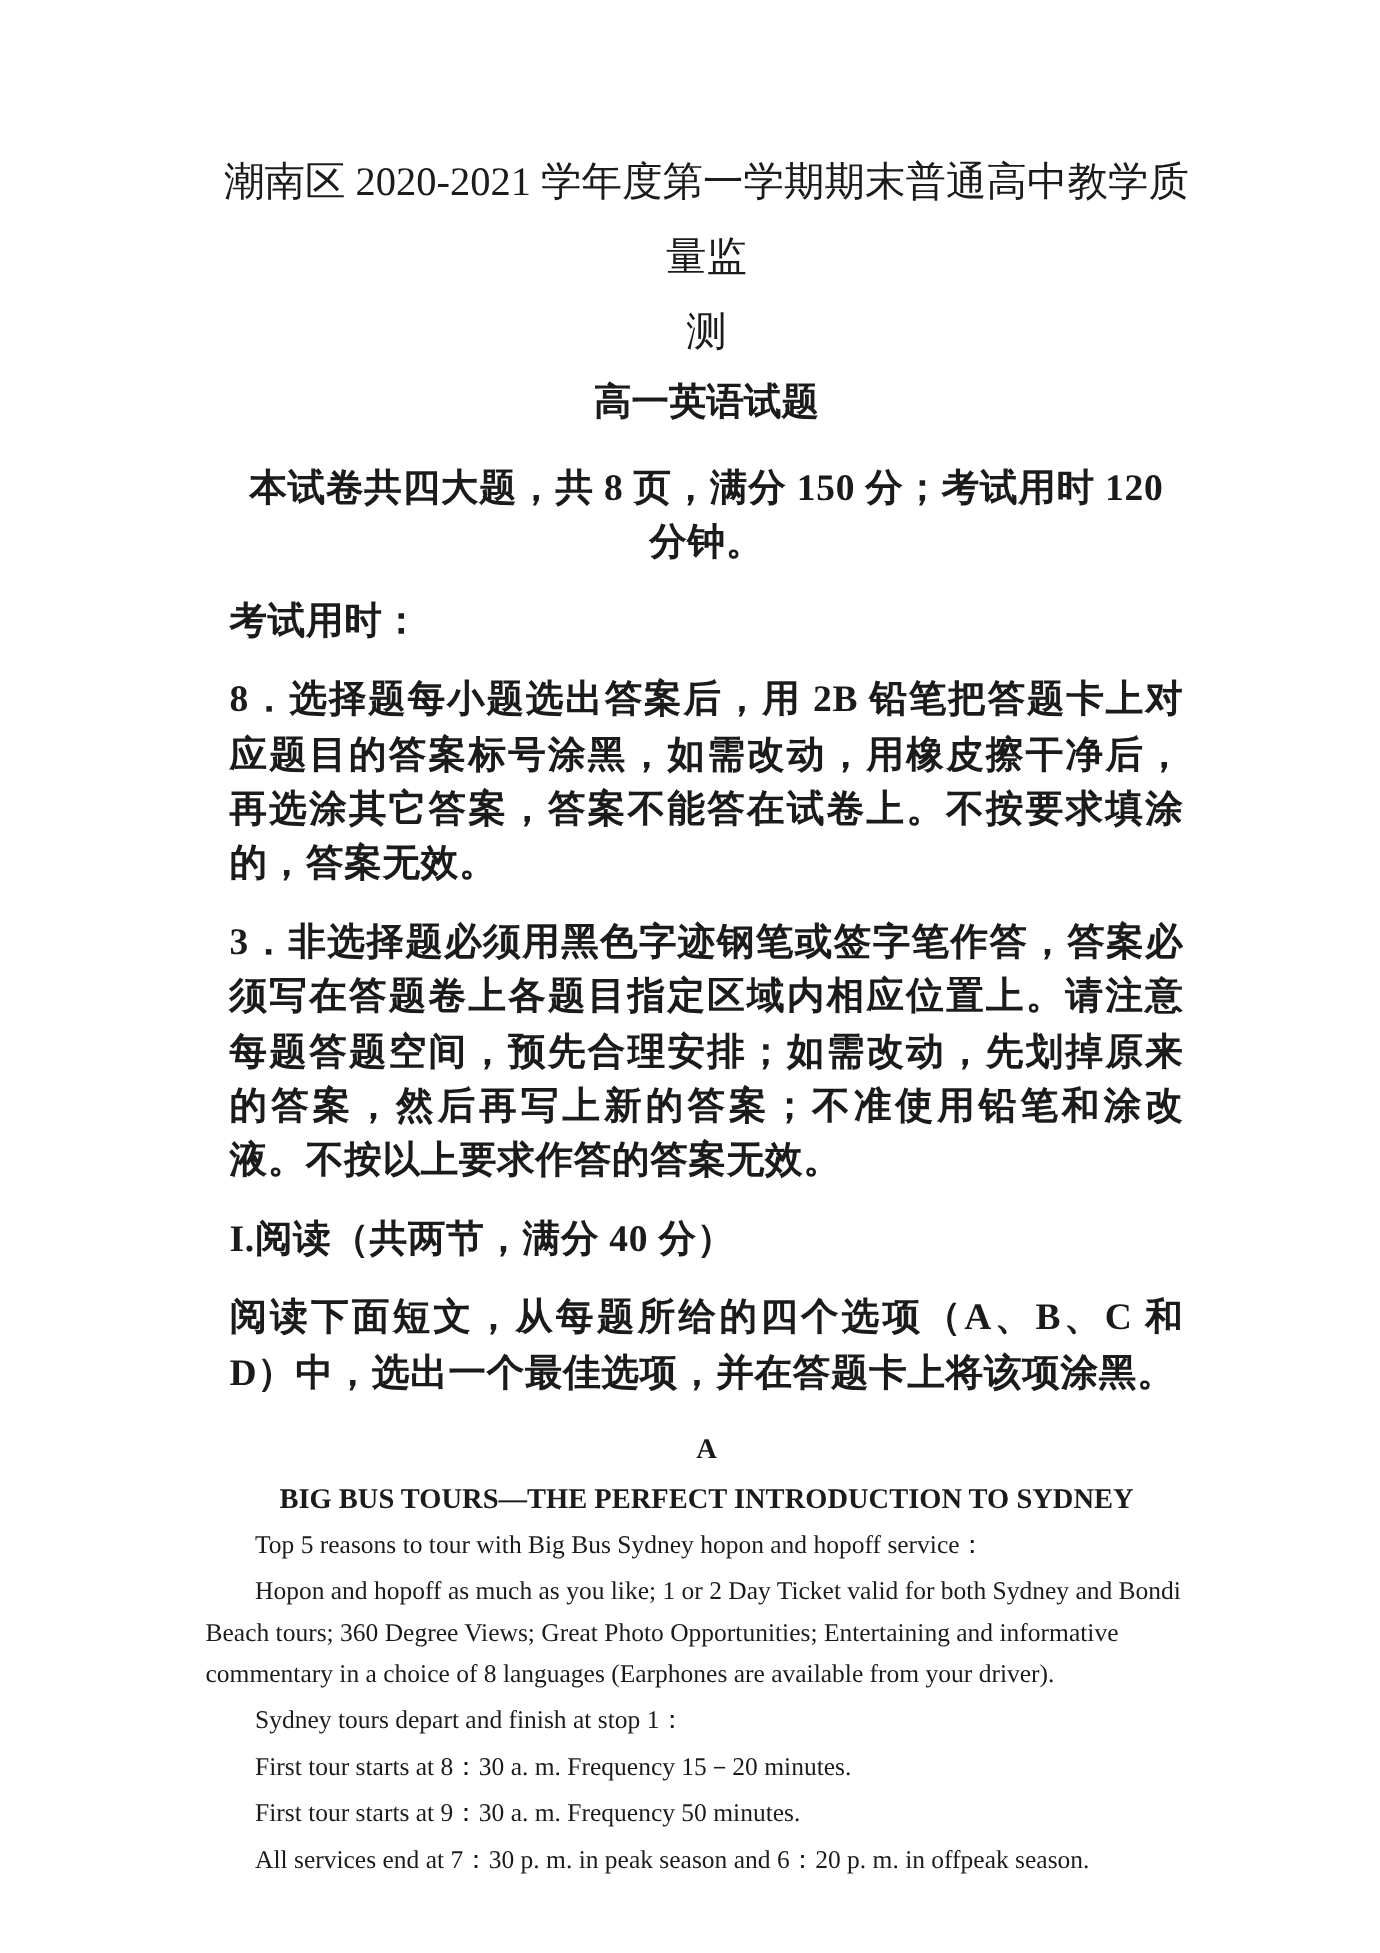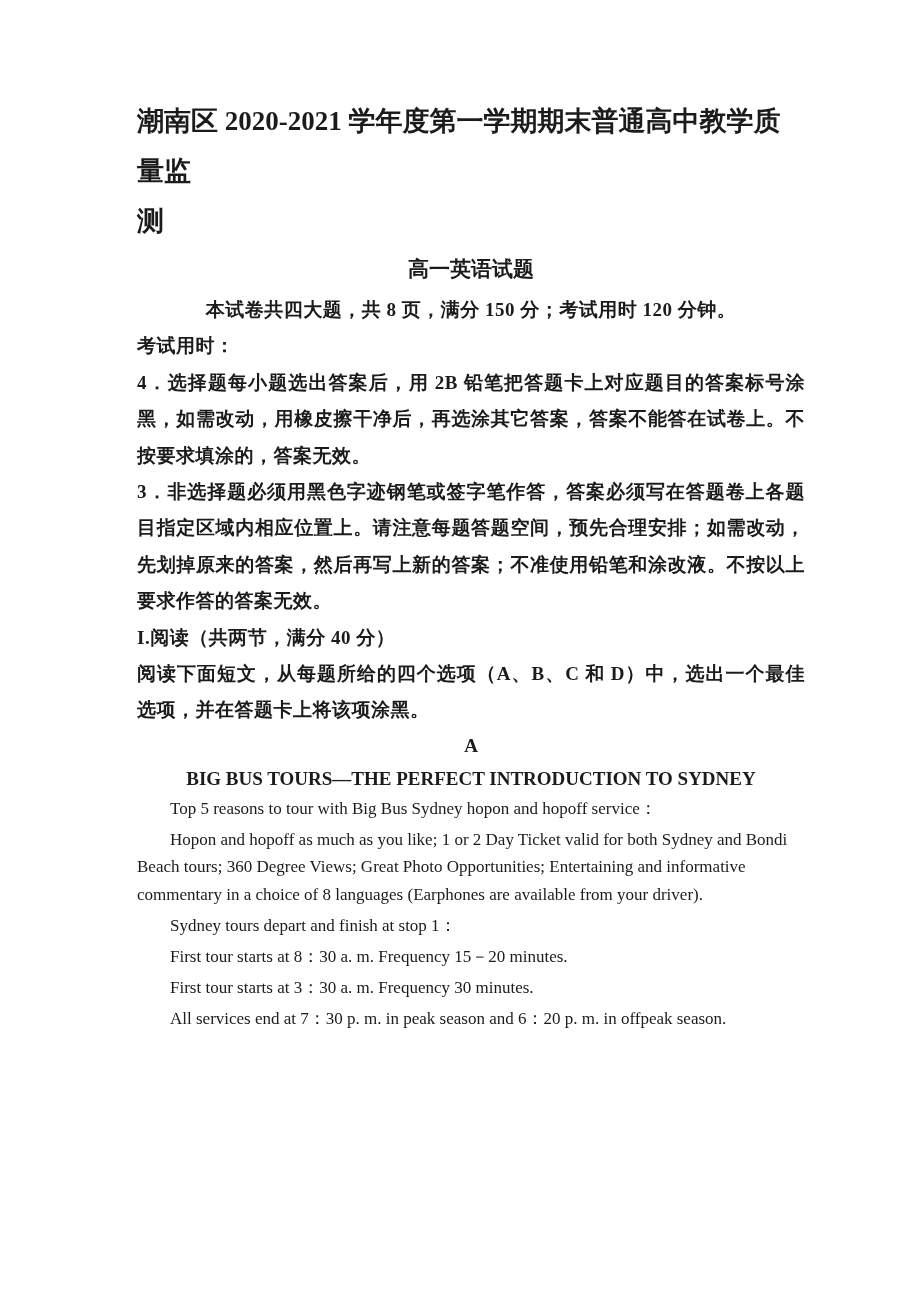--- a/index.html
+++ b/index.html
@@ -16,40 +16,40 @@
   }
   .page {
     box-sizing: border-box;
     width: 920px;
     height: 1302px;
     padding: 96px 115px 0 137px;
     background: #ffffff;
   }
   
   .title {
-    text-align: left;
-    font-weight: bold;
+    text-align: center;
+    font-weight: normal;
     font-size: 27px;
     line-height: 50px;
     margin: 0;
   }
   .subtitle {
     text-align: center;
     font-weight: bold;
-    font-size: 21px;
+    font-size: 25px;
     line-height: 46px;
     margin: 0;
   }
   
   .cn {
     font-weight: bold;
-    font-size: 19px;
+    font-size: 25px;
     line-height: 36.4px;
     text-align: justify;
-    margin: 0;
+    margin: 16px;
     letter-spacing: 0.5px;
   }
   .cn-center {
     text-align: center;
     letter-spacing: 0.5px;
   }
   
   .en-label, .en-heading {
     text-align: center;
     font-weight: bold;
@@ -74,29 +74,29 @@
     <span>潮南区 2020-2021 学年度第一学期期末普通高中教学质量监</span><br>
     <span>测</span>
   </h1>
 
   <h2 class="subtitle">高一英语试题</h2>
 
   <p class="cn cn-center">本试卷共四大题，共 8 页，满分 150 分；考试用时 120 分钟。</p>
 
   <p class="cn">考试用时：</p>
 
-  <p class="cn">4．选择题每小题选出答案后，用 2B 铅笔把答题卡上对应题目的答案标号涂黑，如需改动，用橡皮擦干净后，再选涂其它答案，答案不能答在试卷上。不按要求填涂的，答案无效。</p>
+  <p class="cn">8．选择题每小题选出答案后，用 2B 铅笔把答题卡上对应题目的答案标号涂黑，如需改动，用橡皮擦干净后，再选涂其它答案，答案不能答在试卷上。不按要求填涂的，答案无效。</p>
   <p class="cn">3．非选择题必须用黑色字迹钢笔或签字笔作答，答案必须写在答题卷上各题目指定区域内相应位置上。请注意每题答题空间，预先合理安排；如需改动，先划掉原来的答案，然后再写上新的答案；不准使用铅笔和涂改液。不按以上要求作答的答案无效。</p>
 
   <p class="cn">I.阅读（共两节，满分 40 分）</p>
   <p class="cn">阅读下面短文，从每题所给的四个选项（A、B、C 和 D）中，选出一个最佳选项，并在答题卡上将该项涂黑。</p>
 
   <p class="en-label">A</p>
   <p class="en-heading">BIG BUS TOURS—THE PERFECT INTRODUCTION TO SYDNEY</p>
 
   <p class="en">Top 5 reasons to tour with Big Bus Sydney hopon and hopoff service：</p>
   <p class="en">Hopon and hopoff as much as you like; 1 or 2 Day Ticket valid for both Sydney and Bondi Beach tours; 360 Degree Views; Great Photo Opportunities; Entertaining and informative commentary in a choice of 8 languages (Earphones are available from your driver).</p>
   <p class="en">Sydney tours depart and finish at stop 1：</p>
   <p class="en">First tour starts at 8：30 a. m. Frequency 15－20 minutes.</p>
-  <p class="en">First tour starts at 3：30 a. m. Frequency 30 minutes.</p>
+  <p class="en">First tour starts at 9：30 a. m. Frequency 50 minutes.</p>
   <p class="en">All services end at 7：30 p. m. in peak season and 6：20 p. m. in offpeak season.</p>
 
 </div>
 
 </body></html>

